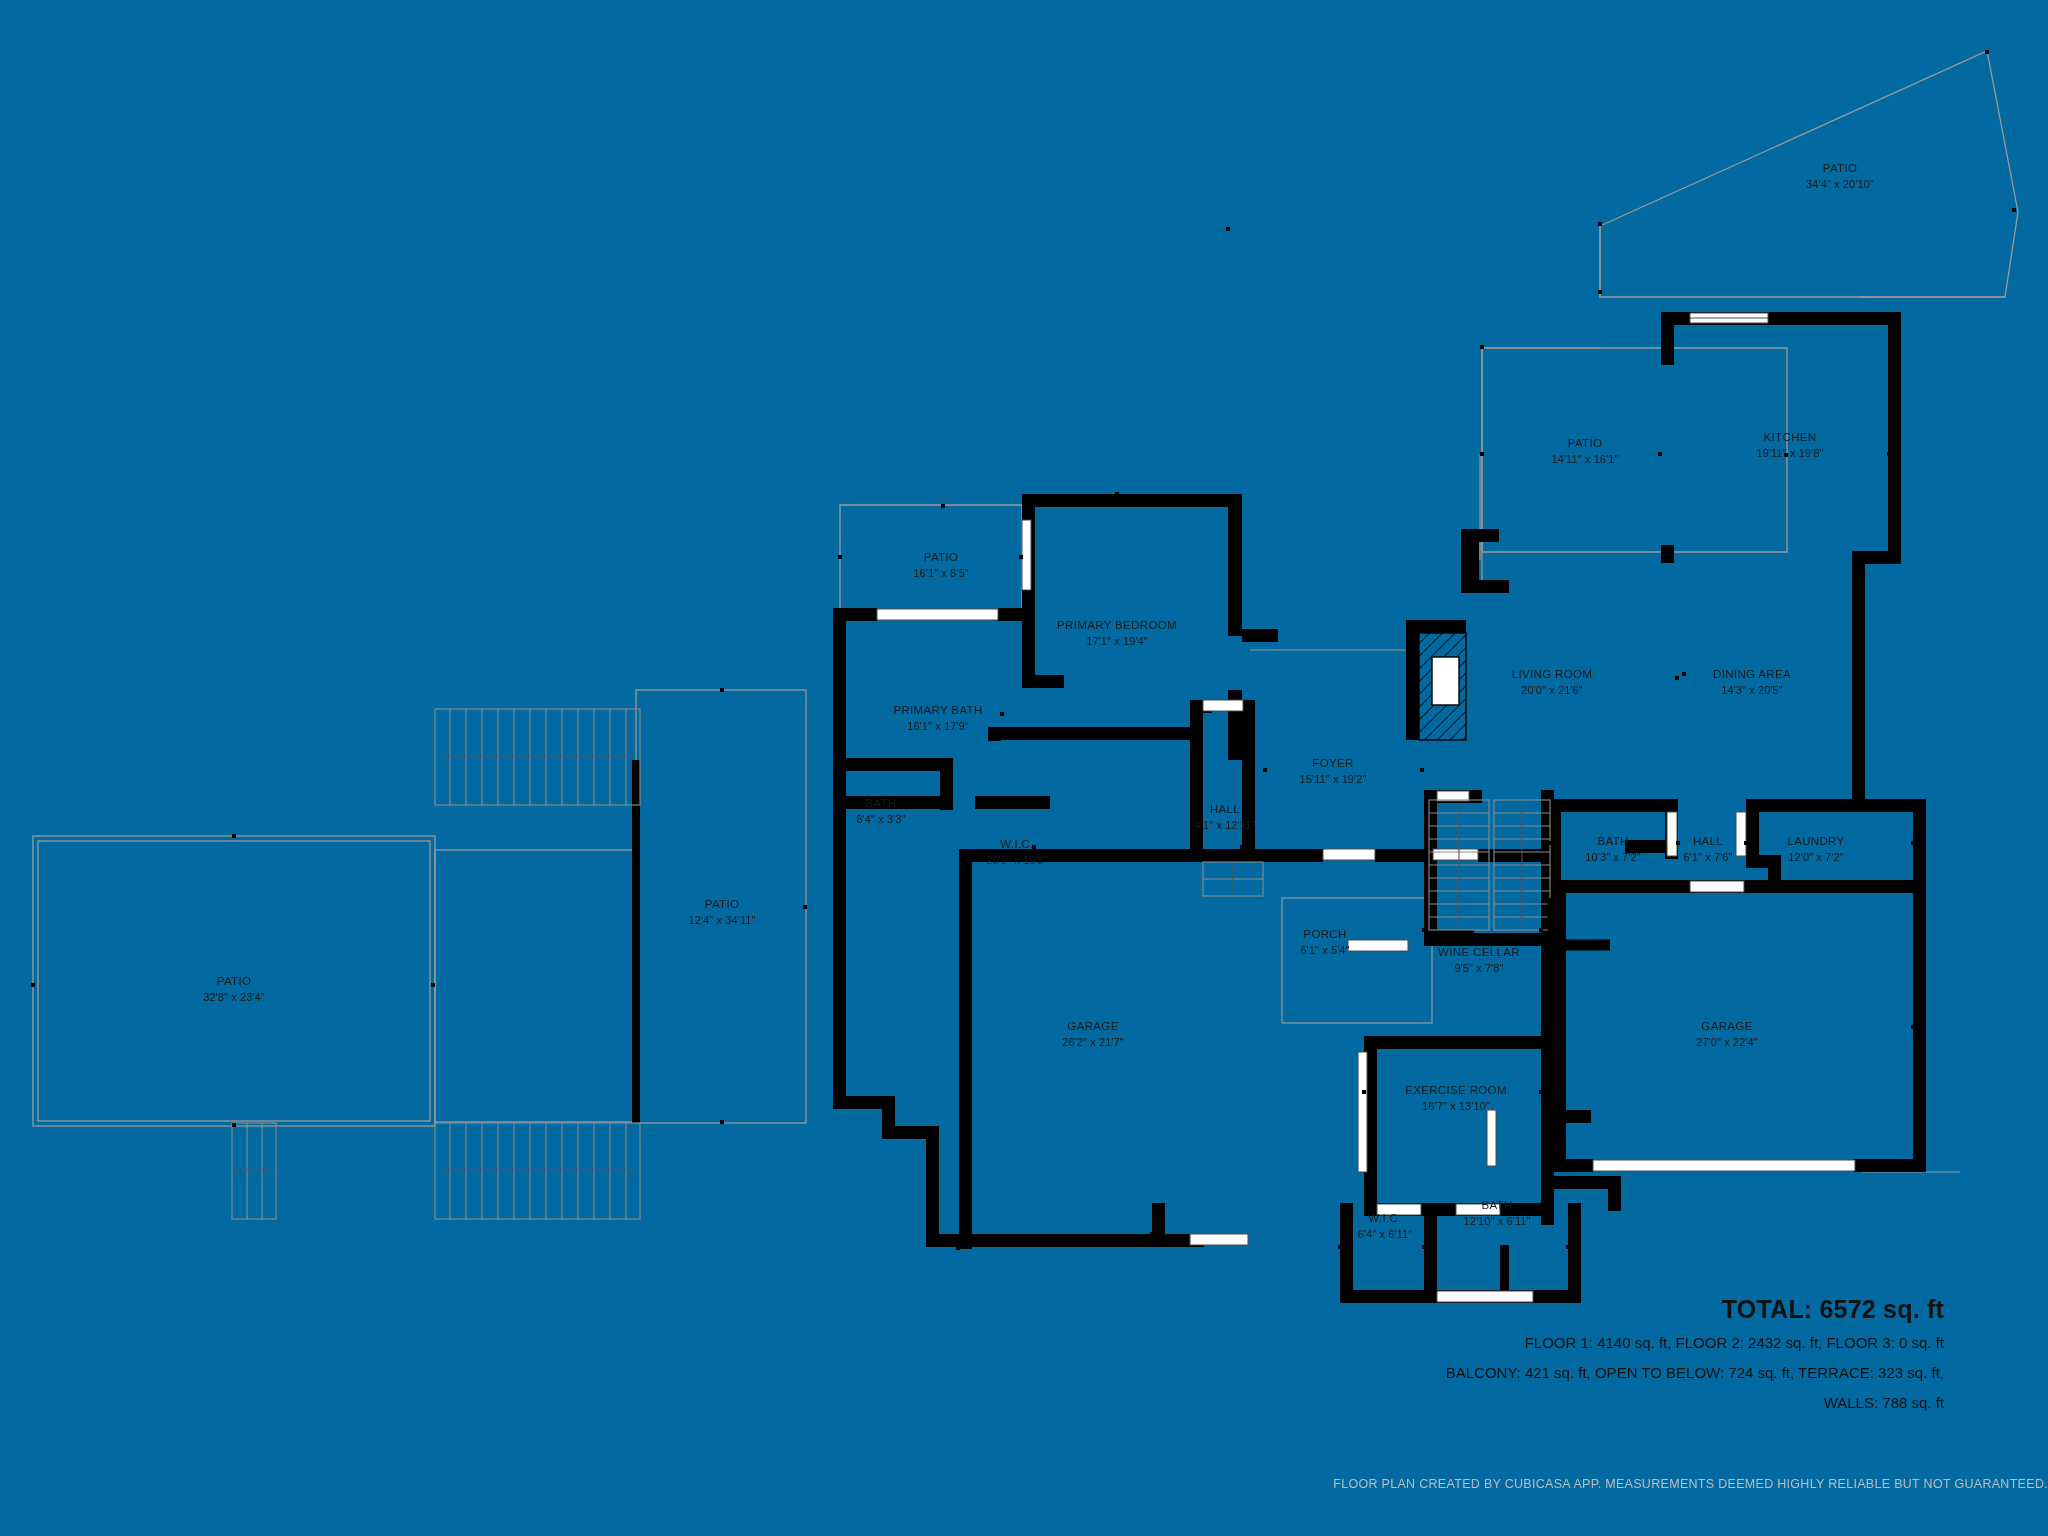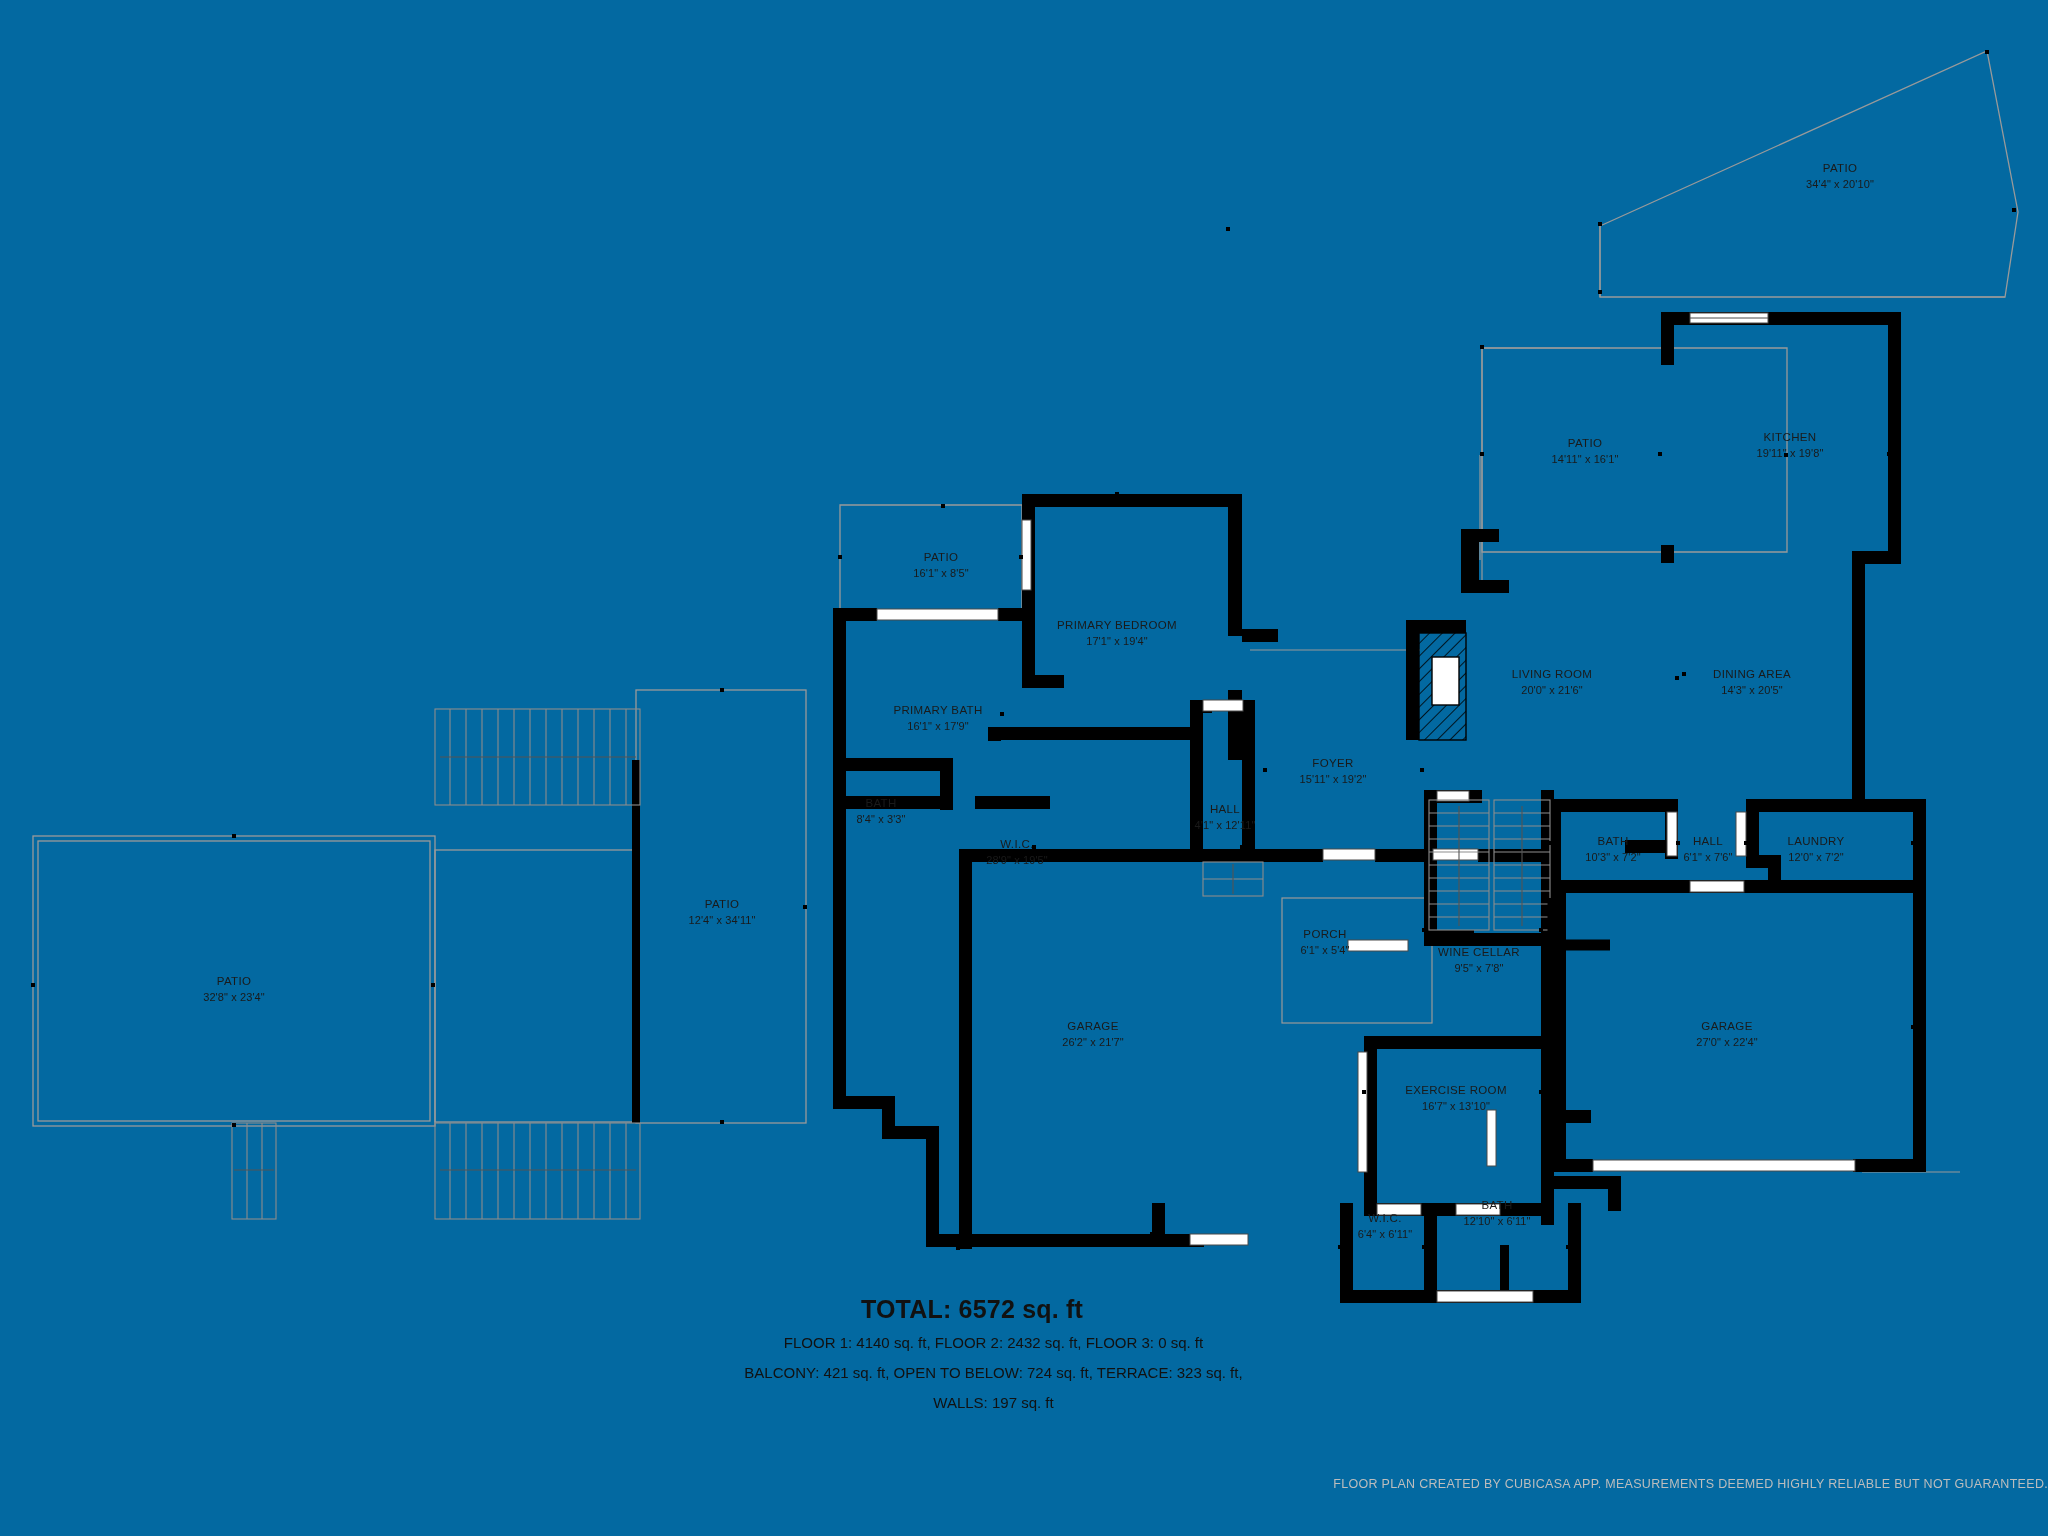--- a/index.html
+++ b/index.html
@@ -7,21 +7,21 @@
   body{width:2048px;height:1536px;overflow:hidden;
        font-family:"Liberation Sans","DejaVu Sans",sans-serif;}
   #stage{position:relative;width:2048px;height:1536px;background:#0369a1;}
   #plan{position:absolute;left:0;top:0;width:2048px;height:1536px;}
 
   .rm-name{font-size:11.5px;fill:#1a1a1a;text-anchor:middle;
            font-family:"Liberation Sans","DejaVu Sans",sans-serif;letter-spacing:.35px;}
   .rm-dim{font-size:11px;fill:#1a1a1a;text-anchor:middle;
           font-family:"Liberation Sans","DejaVu Sans",sans-serif;letter-spacing:.1px;}
 
-  #summary{position:absolute;left:0;top:1295px;width:1944px;text-align:center;
+  #summary{position:absolute;left:0;top:1295px;width:1944px;text-align:right;
            color:#111;}
   #summary .total{font-size:25px;font-weight:bold;letter-spacing:.2px;margin:0 0 4px 0;
                   font-family:"Liberation Sans","DejaVu Sans",sans-serif;}
   #summary .line{font-size:15px;line-height:30px;font-weight:400;
                  font-family:"Liberation Sans","DejaVu Sans",sans-serif;margin-left:43px;}
   #credit{position:absolute;left:0;top:1477px;width:2048px;text-align:right;
           font-size:12.5px;color:#bdbdbd;letter-spacing:.3px;
           font-family:"Liberation Sans","DejaVu Sans",sans-serif;}
 </style>
 </head>
@@ -416,18 +416,18 @@
       <rect x="720" y="1120" width="4" height="4"></rect>
       <rect x="956" y="1246" width="4" height="4"></rect>
       <rect x="1150" y="1232" width="4" height="4"></rect>
     </g>
   </svg>
 
   <div id="summary">
     <div class="total">TOTAL: 6572 sq. ft</div>
     <div class="line">FLOOR 1: 4140 sq. ft, FLOOR 2: 2432 sq. ft, FLOOR 3: 0 sq. ft</div>
     <div class="line">BALCONY: 421 sq. ft, OPEN TO BELOW: 724 sq. ft, TERRACE: 323 sq. ft,</div>
-    <div class="line">WALLS: 197 sq. ft</div>
+    <div class="line">WALLS: 788 sq. ft</div>
   </div>
 
   <div id="credit">FLOOR PLAN CREATED BY CUBICASA APP. MEASUREMENTS DEEMED HIGHLY RELIABLE BUT NOT GUARANTEED.</div>
 
 </div>
 
 </body></html>

